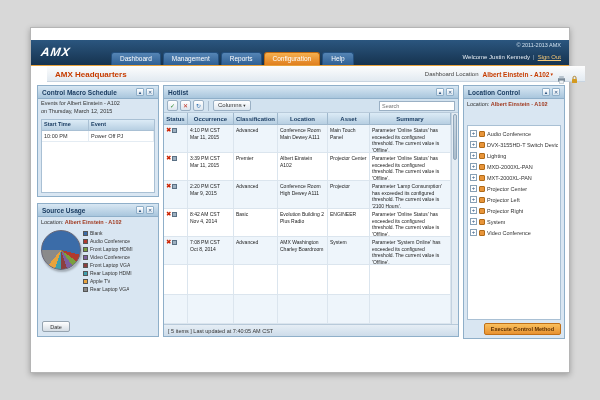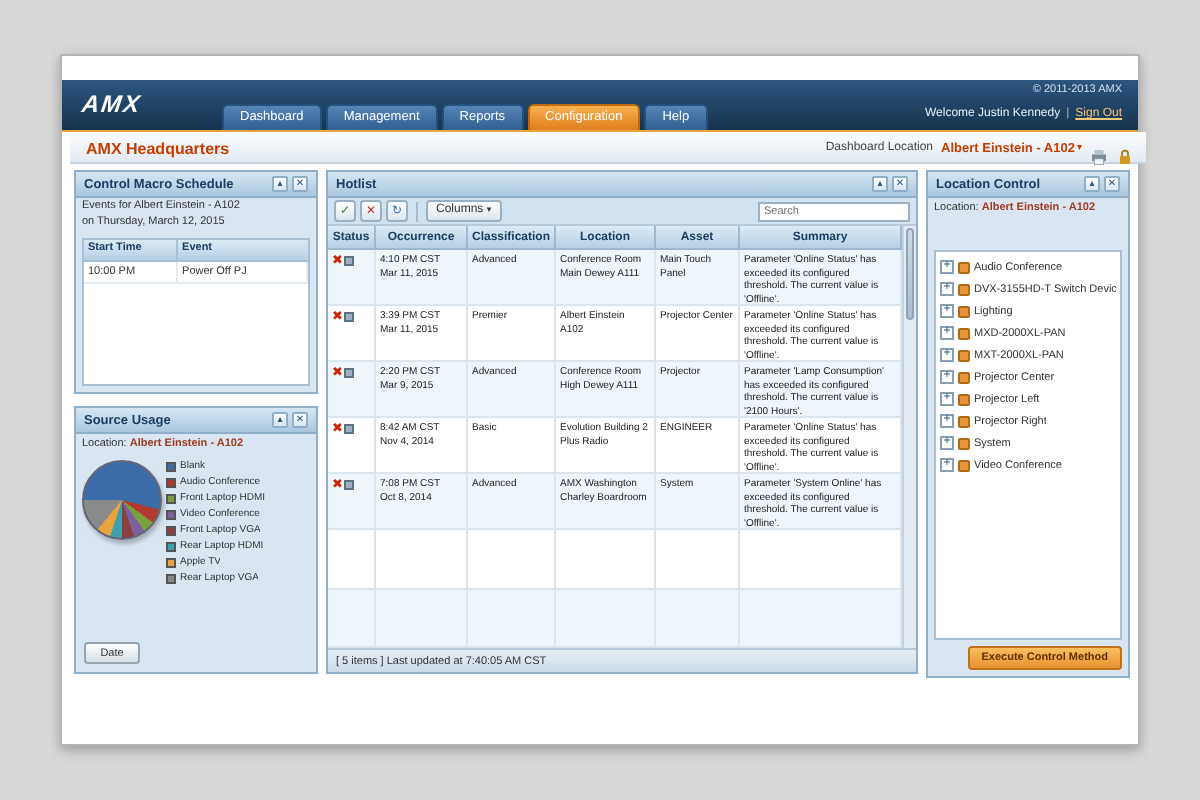--- a/index.html
+++ b/index.html
@@ -31,21 +31,21 @@
   .tabs { position:absolute; left:80px; bottom:0; display:flex; gap:2px; }
   .tab {
     height:13px; line-height:12px; padding:0 8px; font-size:6.5px; color:#fff;
     background:linear-gradient(#5585b5,#2f5f93);
     border:1px solid #24507e; border-bottom:none; border-radius:3px 3px 0 0;
     cursor:pointer; white-space:nowrap;
   }
   .tab-orange { background:linear-gradient(#f6b04e,#e07f1f); border-color:#c06a10; }
   
   .pageheader {
-    position:absolute; left:4px; top:38px; width:100%; height:16px;
+    position:absolute; left:16px; top:38px; width:100%; height:16px;
     background:linear-gradient(#fdfdfd,#e2eaf1); border-bottom:1px solid #c8d4e0;
   }
   .pagetitle { position:absolute; left:8px; top:4px; font-size:8px; font-weight:bold; color:#c63c00; }
   .loc-area { position:absolute; right:6px; top:0; height:16px; display:flex; align-items:center; gap:4px; }
   .loc-label { font-size:6px; color:#444; }
   .loc-value { font-size:6.5px; font-weight:bold; color:#c63c00; cursor:pointer; display:flex; align-items:center; gap:1px; }
   .loc-value .arr { font-size:5px; font-family:"DejaVu Sans", sans-serif; }
   .ph-svg { display:inline-block; width:9px; height:9px; cursor:pointer; }
   
   .panel { position:absolute; border:1px solid #8fafc9; background:#d9e6f2; }

